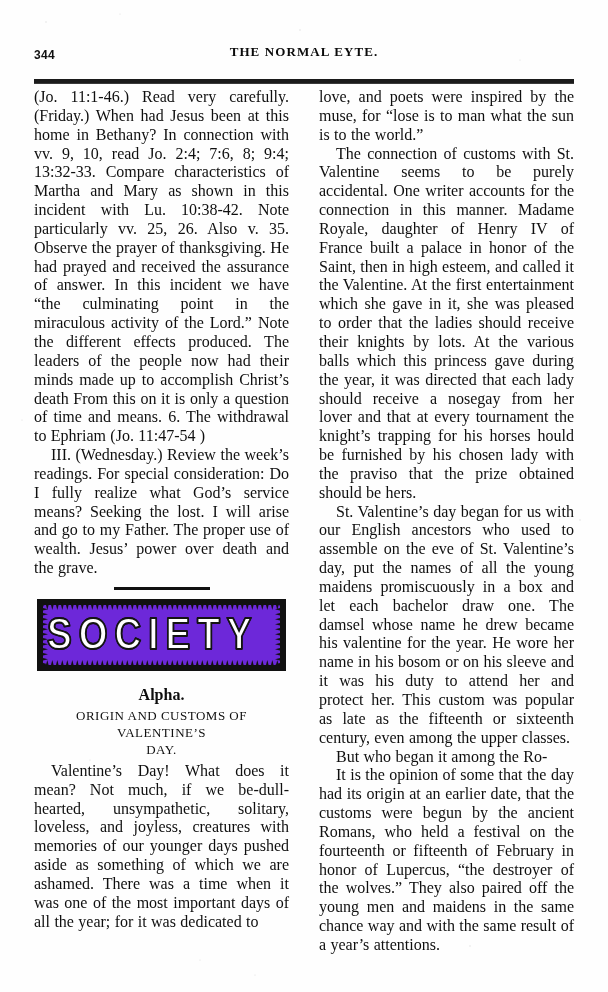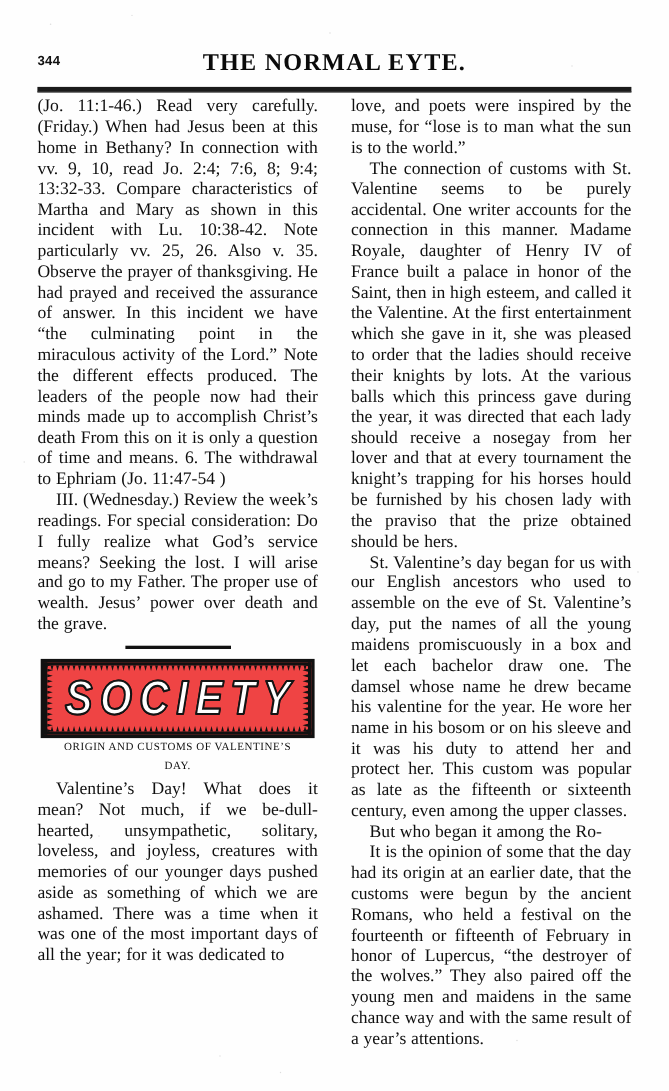--- a/index.html
+++ b/index.html
@@ -43,21 +43,21 @@
     color: #111;
   }
   .running-title {
     position: absolute;
     left: 0;
     top: 0;
     width: 540px;
     text-align: center;
     font-family: "Liberation Serif", "DejaVu Serif", serif;
     font-weight: bold;
-    font-size: 22px;
+    font-size: 13px;
     letter-spacing: 1.1px;
     color: #0b0b0b;
   }
   .header-rule {
     position: absolute;
     left: 34px;
     top: 79px;
     width: 540px;
     height: 4px;
     background: #1b1b1b;
@@ -114,26 +114,24 @@
     left: 0; top: 0;
     width: 100%;
     height: 100%;
     box-sizing: border-box;
     pointer-events: none;
   }
   .banner-inner {
     position: relative;
     width: 100%;
     height: 100%;
-    background: #ef4444;
+    background: #6d28d9;
     box-sizing: border-box;
     display: flex;
     align-items: center;
-    justify-content: center;
-    font-style: italic;
   }
   .banner-word {
     font-family: "Liberation Sans", "DejaVu Sans", sans-serif;
     font-size: 37px;
     font-weight: bold;
     letter-spacing: 7px;
     text-indent: 7px;
     color: #ffffff;
     -webkit-text-stroke: 1.6px #141414;
     text-shadow:
@@ -162,21 +160,21 @@
     margin: 15px 0 3px 0;
     text-align: center;
     font-size: 16px;
     font-weight: bold;
     font-family: "Liberation Serif", "DejaVu Serif", serif;
     color: #0e0e0e;
   }
   .article-title {
     margin: 0 0 4px 0;
     text-align: center;
-    font-size: 10px;
+    font-size: 13px;
     letter-spacing: 0.5px;
     font-variant: small-caps;
     text-transform: uppercase;
     line-height: 17px;
     color: #101010;
   }
   .article-title .l2 { display: block; }
 
   
   .speckle {
@@ -225,20 +223,21 @@
             <path d="M3 3 v66 h3 v-66 z"></path>
             <path d="M6 4 l0 2.6 l5 -1.3 z M6 9 l0 2.6 l5 -1.3 z M6 14 l0 2.6 l5 -1.3 z M6 19 l0 2.6 l5 -1.3 z M6 24 l0 2.6 l5 -1.3 z M6 29 l0 2.6 l5 -1.3 z M6 34 l0 2.6 l5 -1.3 z M6 39 l0 2.6 l5 -1.3 z M6 44 l0 2.6 l5 -1.3 z M6 49 l0 2.6 l5 -1.3 z M6 54 l0 2.6 l5 -1.3 z M6 59 l0 2.6 l5 -1.3 z M6 64 l0 2.6 l5 -1.3 z"></path>
 
             <path d="M243 3 v66 h3 v-66 z"></path>
             <path d="M243 4 l0 2.6 l-5 -1.3 z M243 9 l0 2.6 l-5 -1.3 z M243 14 l0 2.6 l-5 -1.3 z M243 19 l0 2.6 l-5 -1.3 z M243 24 l0 2.6 l-5 -1.3 z M243 29 l0 2.6 l-5 -1.3 z M243 34 l0 2.6 l-5 -1.3 z M243 39 l0 2.6 l-5 -1.3 z M243 44 l0 2.6 l-5 -1.3 z M243 49 l0 2.6 l-5 -1.3 z M243 54 l0 2.6 l-5 -1.3 z M243 59 l0 2.6 l-5 -1.3 z M243 64 l0 2.6 l-5 -1.3 z"></path>
           </g>
         </svg>
       </div>
 
 
+      <div class="soc-name">Alpha.</div>
       <div class="article-title">
         <span>ORIGIN AND CUSTOMS OF VALENTINE’S</span>
         <span class="l2">DAY.</span>
       </div>
 
       <p class="body-par indent">Valentine’s Day! What does it mean? Not much, if we be-dull-hearted, unsympathetic, solitary, loveless, and joyless, creatures with memories of our younger days pushed aside as something of which we are ashamed. There was a time when it was one of the most important days of all the year; for it was dedicated to</p>
     </div>
 
     <div class="col">
       <p class="body-par noindent">love, and poets were inspired by the muse, for “lose is to man what the sun is to the world.”</p>

